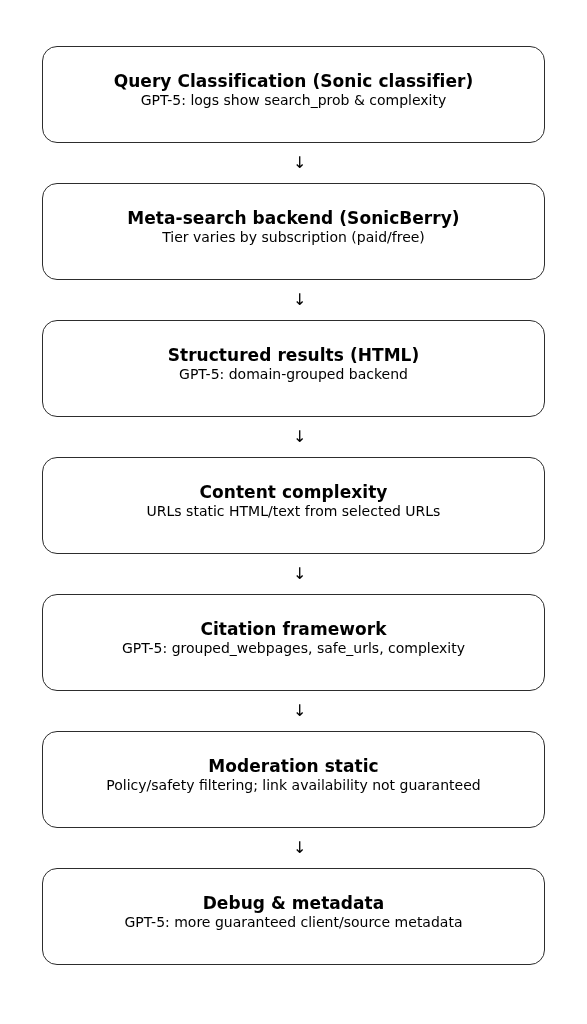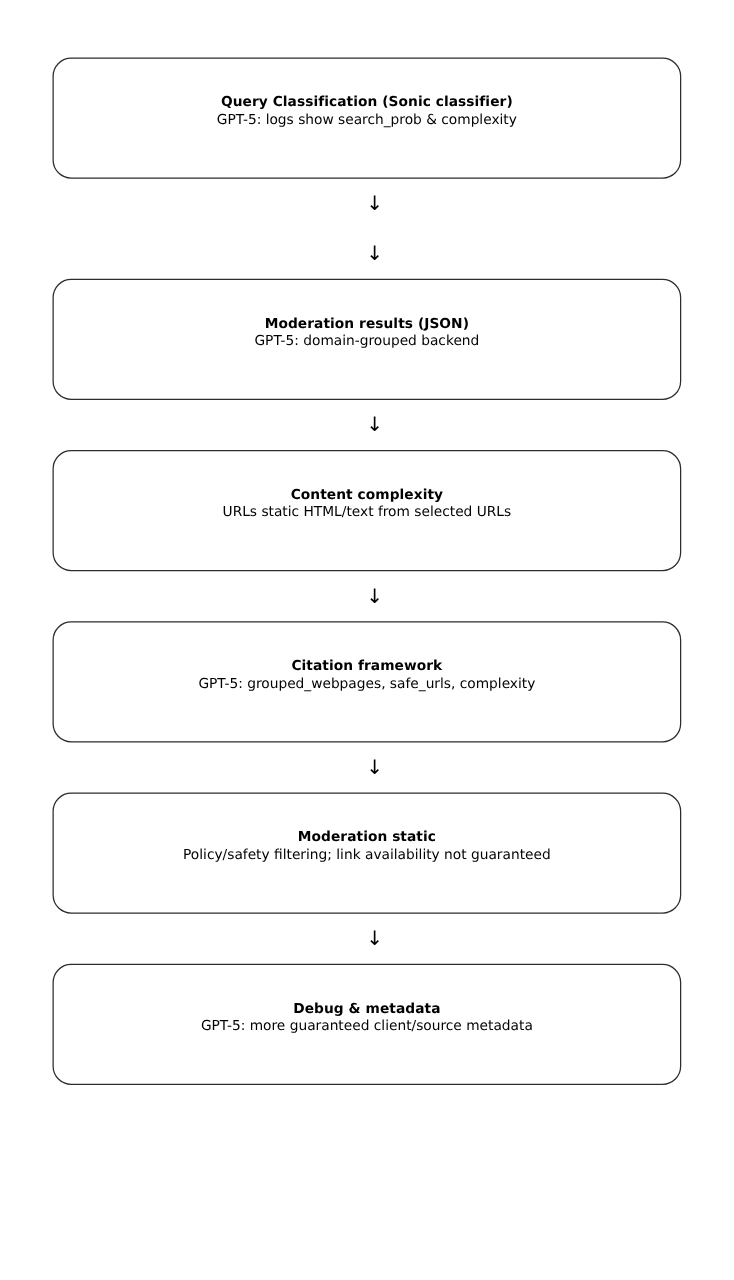--- a/index.html
+++ b/index.html
@@ -41,30 +41,30 @@
   .node-text-block {
     position: relative;
     top: -5px;
     text-align: center;
     line-height: 1.18;
     padding: 0 14px;
   }
 
   .node-title {
     display: block;
-    font-size: 11px;
+    font-size: 17px;
     font-weight: bold;
     color: #000000;
     letter-spacing: 0.05px;
     white-space: nowrap;
   }
 
   .node-subtitle {
     display: block;
-    font-size: 11px;
+    font-size: 14px;
     font-weight: normal;
     color: #000000;
     margin-top: 1px;
     white-space: nowrap;
   }
 
   .flow-connector {
     height: 40px;
     width: 503px;
     margin: 0 auto;
@@ -93,28 +93,34 @@
     <div class="node-text-block">
       <span class="node-title">Query Classification (Sonic classifier)</span>
       <span class="node-subtitle">GPT-5: logs show search_prob &amp; complexity</span>
     </div>
   </div>
 
   <div class="flow-connector">
     <span class="arrow-glyph">↓</span>
   </div>
 
+  <div class="flow-node">
+    <div class="node-text-block">
+      <span class="node-title">Meta-search backend (SonicBerry)</span>
+      <span class="node-subtitle">Tier varies by subscription (paid/free)</span>
+    </div>
+  </div>
 
   <div class="flow-connector">
     <span class="arrow-glyph">↓</span>
   </div>
 
   <div class="flow-node">
     <div class="node-text-block">
-      <span class="node-title">Moderation results (JSON)</span>
+      <span class="node-title">Structured results (HTML)</span>
       <span class="node-subtitle">GPT-5: domain-grouped backend</span>
     </div>
   </div>
 
   <div class="flow-connector">
     <span class="arrow-glyph">↓</span>
   </div>
 
   <div class="flow-node">
     <div class="node-text-block">

